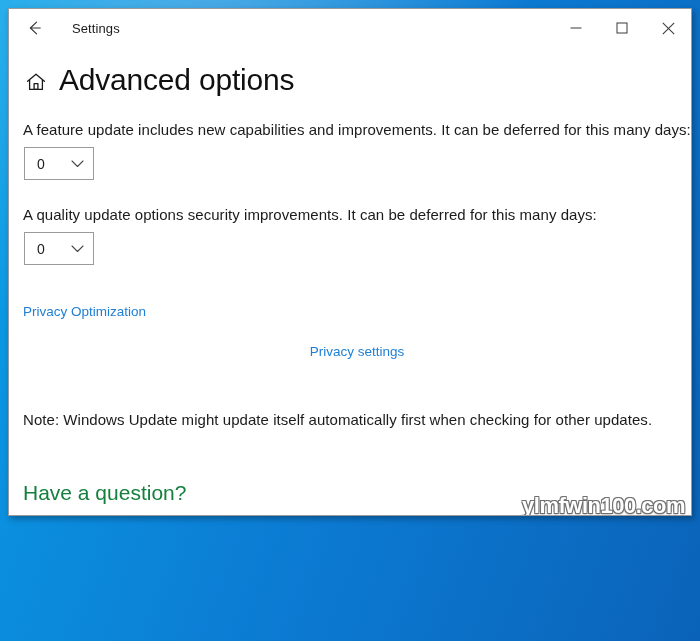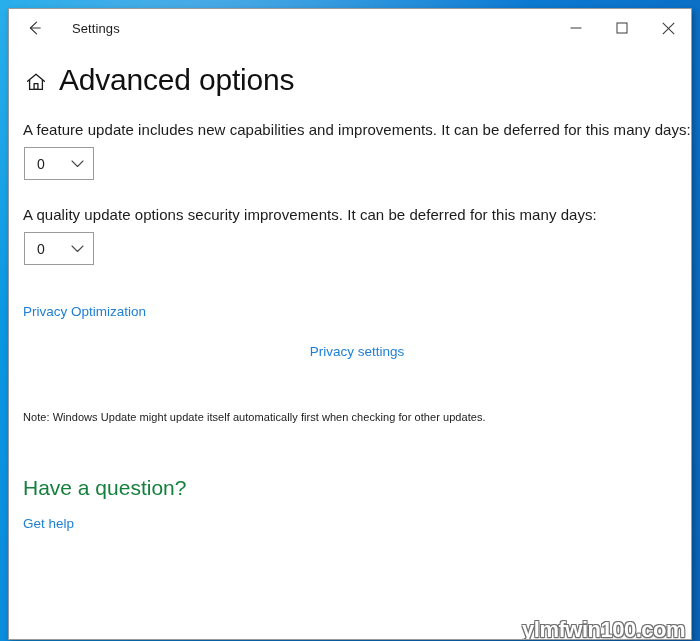--- a/index.html
+++ b/index.html
@@ -21,21 +21,21 @@
     background:
       radial-gradient(ellipse at 28% -15%, rgba(255,255,255,0.30) 0%, rgba(255,255,255,0.0) 48%),
       linear-gradient(110deg, #0aa3e8 0%, #0b8ede 22%, #0c7ad2 55%, #0a63b8 100%);
   }
 
   .window {
     position: absolute;
     left: 8px;
     top: 8px;
     width: 684px;
-    height: 632px;
+    height: 508px;
     background: #ffffff;
     border: 1px solid #9a9a9a;
     box-sizing: border-box;
     box-shadow: 2px 3px 6px rgba(0,0,0,0.30);
     overflow: hidden;
   }
 
   
   .titlebar {
     height: 38px;
@@ -154,21 +154,21 @@
     color: #1e7fd4;
     margin: 0 0 0 14px;
     display: inline-block;
     cursor: default;
     text-decoration: none;
   }
   .link-row-1 { margin-top: 37px; }
   .link-row-2 { margin-top: 22px; text-align: center; }
 
   .note {
-    font-size: 11px;
+    font-size: 15px;
     color: #1b1b1b;
     margin: 51px 0 0 14px;
     letter-spacing: 0.05px;
   }
 
   .question-title {
     font-size: 21px;
     font-weight: 400;
     color: #15803d;
     margin: 53px 0 0 14px;

